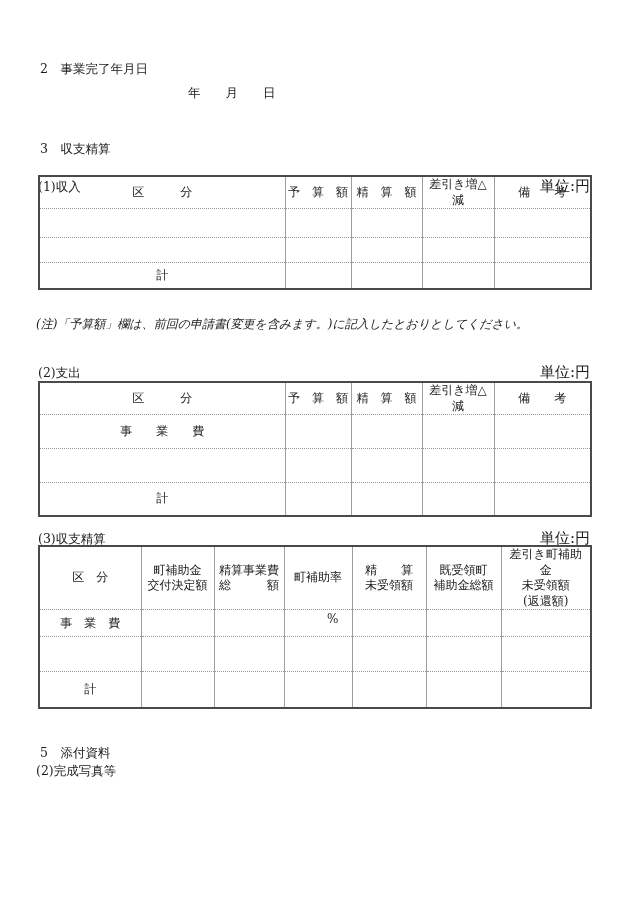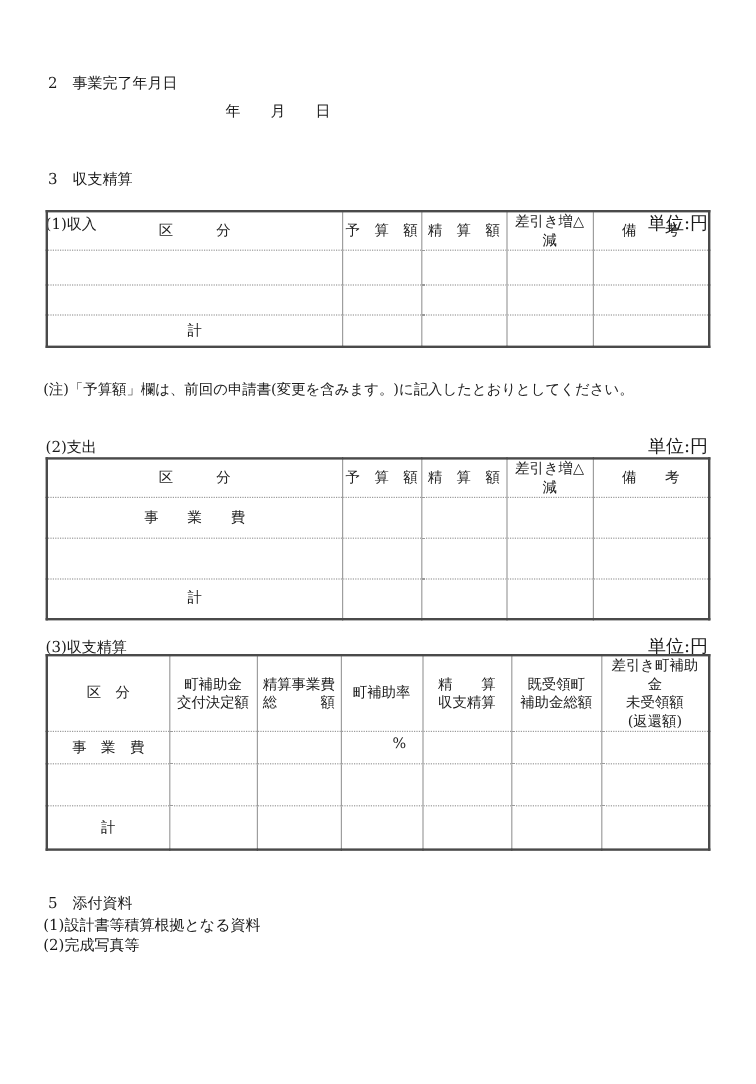--- a/index.html
+++ b/index.html
@@ -29,21 +29,21 @@
     border-left:1px solid #9e9e9e;
     border-top:1px dotted #9a9a9a;
     padding:0 1px;
     text-align:center; vertical-align:middle;
     font-weight:normal;
     white-space:pre-line;
     overflow:hidden;
     line-height:1.3;
   }
   td.pct { vertical-align:top; text-align:right; padding:2px 13px 0 0; }
-  .note { font-size:12px; white-space:pre; }
+  .note { font-size:12px; white-space:pre;font-style:italic; }
   .list-item { line-height:17px; white-space:pre; }
 </style>
 </head>
 <body>
 
 <div class="page">
 
   <div class="abs heading" style="left:40px; top:61px;">2　事業完了年月日</div>
 
   <div class="abs heading" style="left:188px; top:85px;">年　　月　　日</div>
@@ -159,21 +159,21 @@
     </colgroup>
     <tbody>
         <tr style="height:60px">
       <th>区　分</th>
       <th>町補助金
 交付決定額</th>
       <th>精算事業費
 総　　　額</th>
       <th>町補助率</th>
       <th>精　　算
-収支精算</th>
+未受領額</th>
       <th>既受領町
 補助金総額</th>
       <th>差引き町補助
 金
 未受領額
 (返還額)</th>
     </tr>
     <tr style="height:27px">
       <td>事　業　費</td>
       <td></td>
@@ -200,17 +200,16 @@
       <td></td>
       <td></td>
       <td></td>
     </tr>
   </tbody>
     </table>
 
   <div class="abs heading" style="left:40px; top:745px;">5　添付資料</div>
 
   <div class="abs" style="left:36px; top:762px;">
-    <div class="list-item">(1)設計書等積算根拠となる資料</div>
     <div class="list-item">(2)完成写真等</div>
   </div>
 
 </div>
 
 </body></html>

